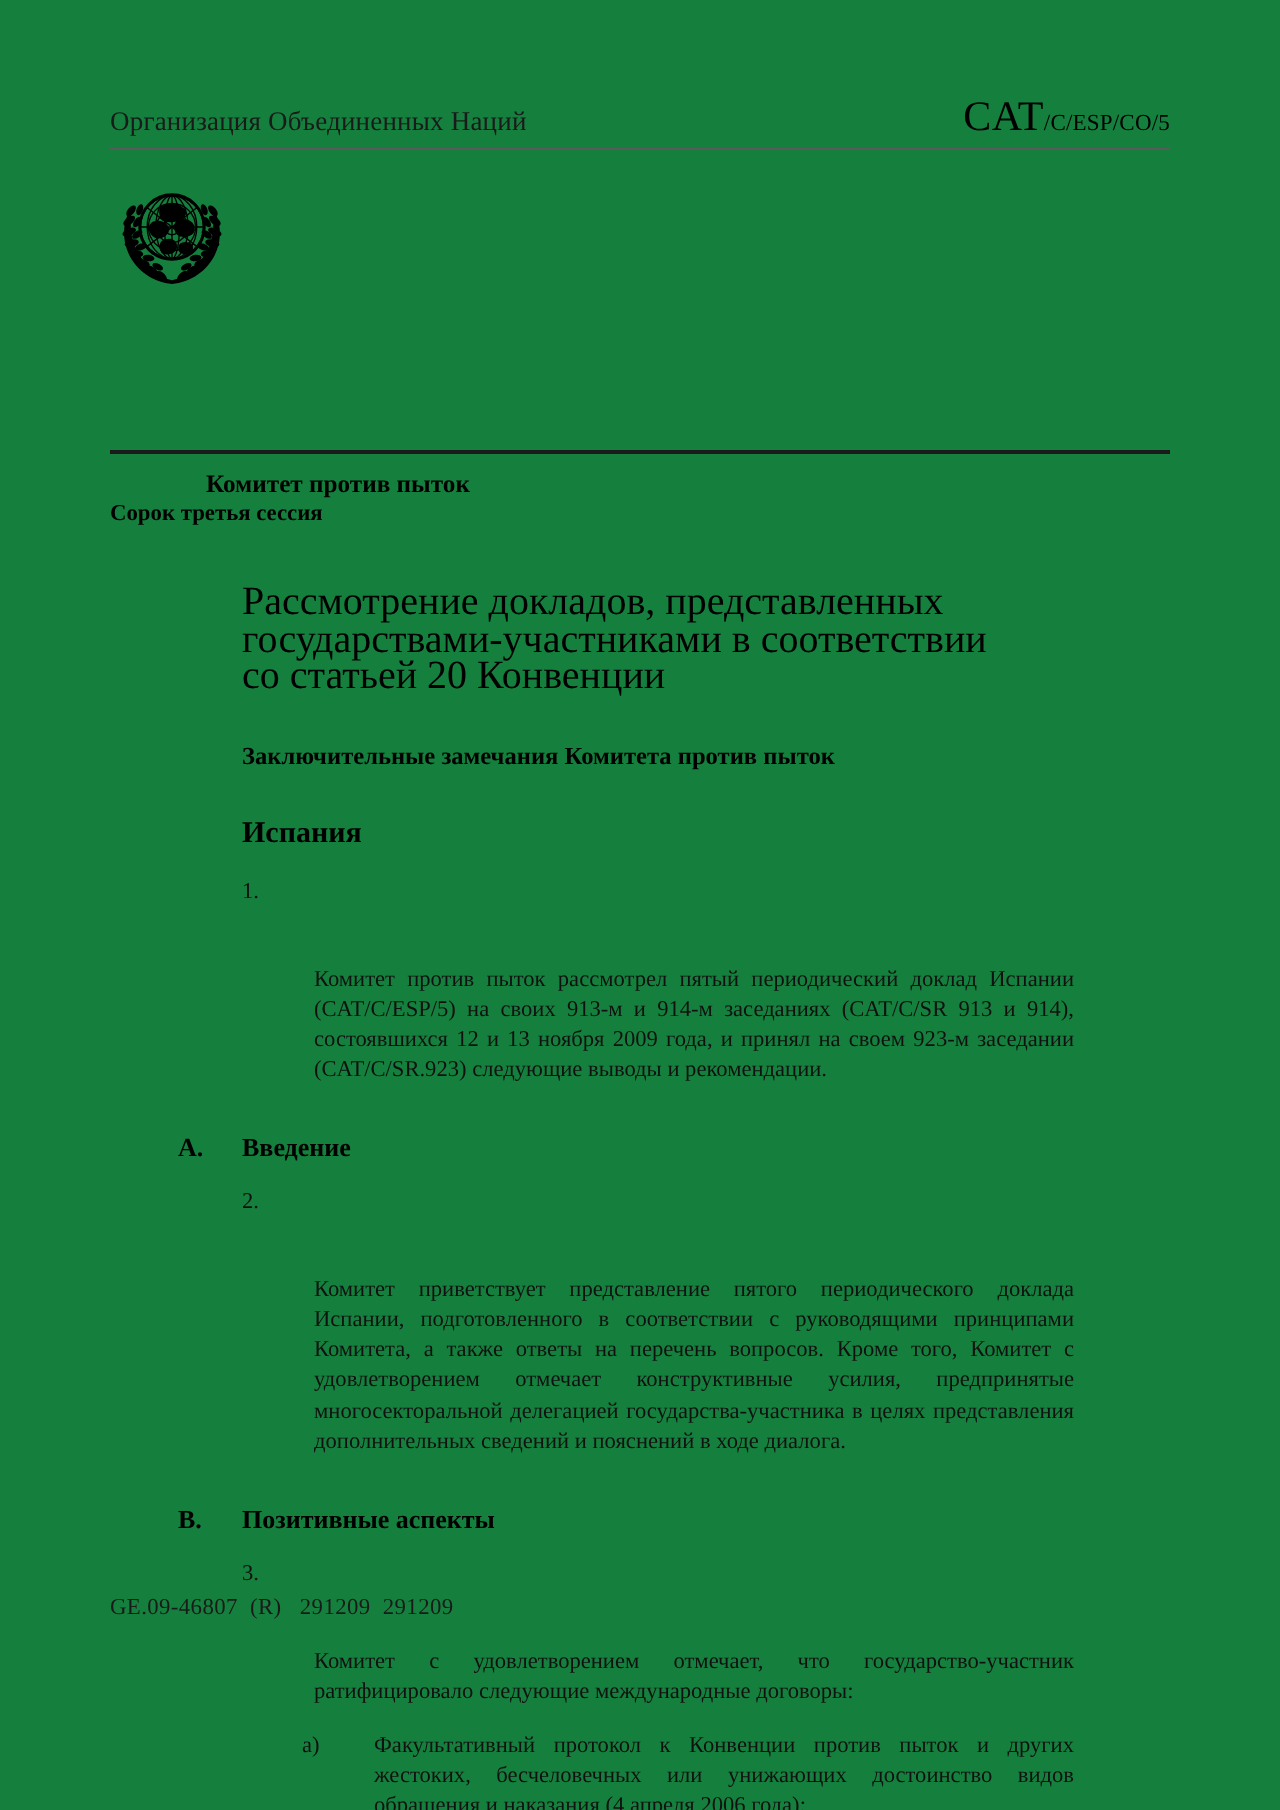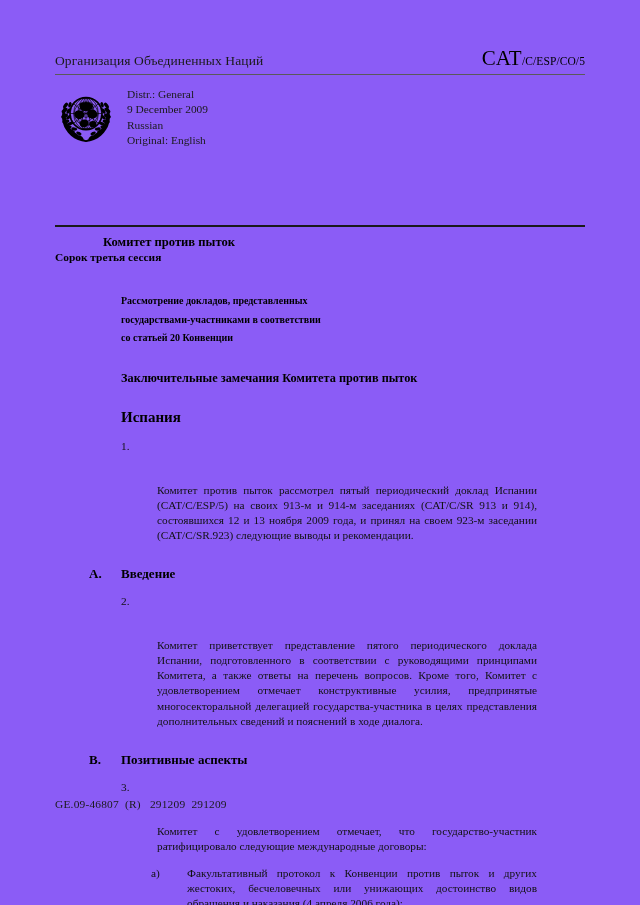--- a/index.html
+++ b/index.html
@@ -16,21 +16,21 @@
     color: #111111;
     -webkit-font-smoothing: antialiased;
   }
 
   .page {
     position: relative;
     width: 640px;
     height: 905px;
     box-sizing: border-box;
     padding: 0;
-    background: #8b5cf6;
+    background: #15803d;
   }
 
   
   .masthead {
     position: absolute;
     left: 55px;
     top: 46px;
     width: 530px;
   }
   .masthead-top {
@@ -142,22 +142,22 @@
 
   
   .content {
     position: absolute;
     left: 55px;
     top: 292px;
     width: 482px;
   }
 
   .h1-title {
-    font-weight: bold;
-    font-size: 10px;
+    font-weight: normal;
+    font-size: 20px;
     line-height: 18.6px;
     margin: 0 0 0 66px;
     color: #000;
   }
   .h1-title .ln { display: block; }
 
   .h2-sub {
     font-weight: bold;
     font-size: 12.3px;
     line-height: 16px;
@@ -320,26 +320,20 @@
               <ellipse cx="31" cy="71" rx="4.8" ry="2.6" transform="rotate(6 31 71)"></ellipse>
               <ellipse cx="38.5" cy="78" rx="4.6" ry="2.5" transform="rotate(26 38.5 78)"></ellipse>
             </g>
 
             <path d="M44 88 q6 4 12 0 q-6 6 -12 0z"></path>
           </g>
         </svg>
       </div>
 
 
-      <div class="distr-cell">
-        <div class="distr-line">Distr.: General</div>
-        <div class="distr-line">9 December 2009</div>
-        <div class="distr-line">Russian</div>
-        <div class="distr-line">Original: English</div>
-      </div>
 
     </div>
   </div>
 
   <div class="rule-thick"></div>
 
   <div class="committee">
     <div class="committee-name">Комитет против пыток</div>
     <div class="committee-session">Сорок третья сессия</div>
   </div>

